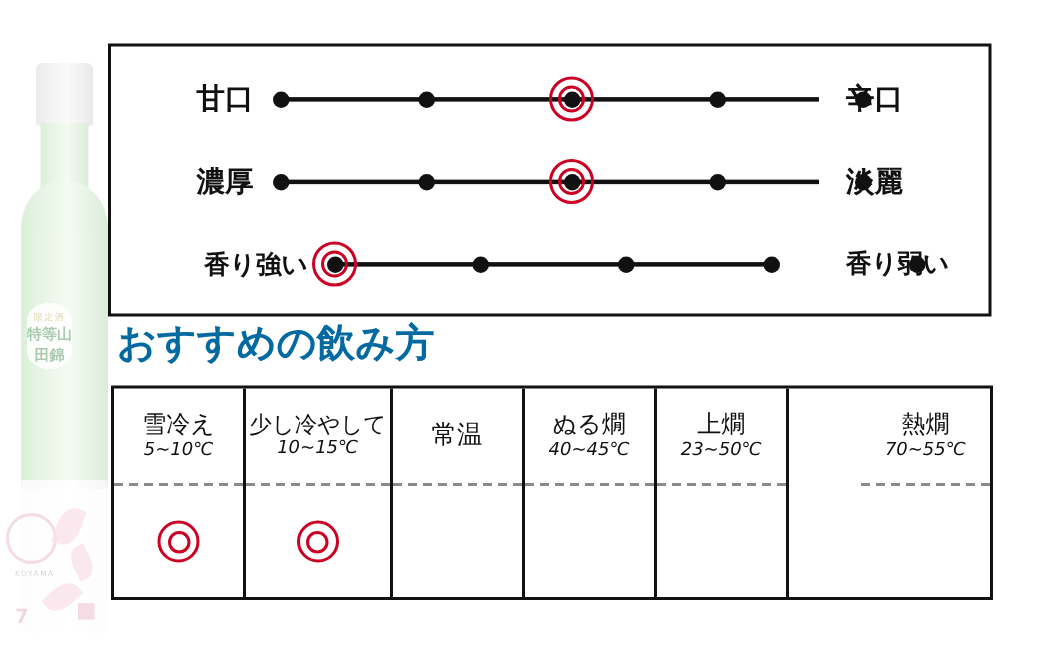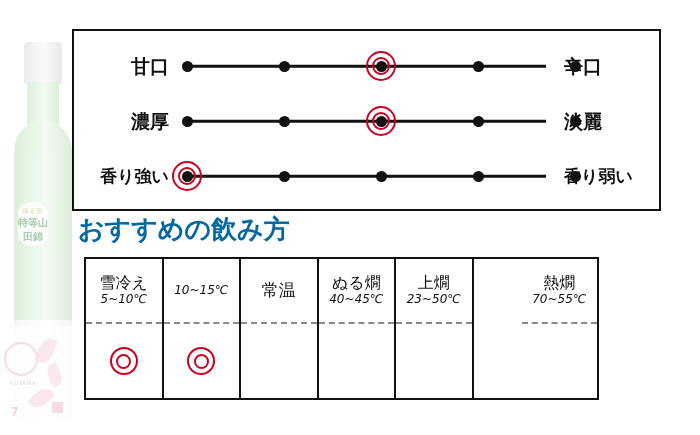--- a/index.html
+++ b/index.html
@@ -160,21 +160,21 @@
     padding-right: 9px;
     box-sizing: border-box;
     font-family: Liberation Serif, serif;
   }
   .axis-label.right {
     width: 104px;
     text-align: left;
     padding-left: 9px;
     box-sizing: border-box;
   }
-  .axis-label.narrow { font-size: 17px; }
+  .axis-label.narrow { font-size: 17px; margin-left: 36px; }
 
   .axis-track {
     position: relative;
     flex: 1;
     height: 34px;
   }
   .axis-line {
     position: absolute;
     left: 9px;
     right: 9px;
@@ -225,26 +225,25 @@
     color: #0369a1;
     line-height: 1;
     letter-spacing: 0px;
   }
 
   
   .temp-table {
     position: absolute;
     left: 74px;
     top: 257px;
-    width: 515px;
+    width: 588px;
     height: 143px;
     border: 2px solid #111111;
     box-sizing: border-box;
     display: flex;
-    margin-left: 10px;
   }
   .temp-col {
     flex: 1;
     border-right: 2px solid #111111;
     box-sizing: border-box;
     position: relative;
     display: flex;
     flex-direction: column;
   }
   .temp-col:last-child { border-right: none; padding-left: 48px; }
@@ -386,20 +385,21 @@
       <div class="temp-range">5~10℃</div>
     </div>
     <div class="temp-divider"></div>
     <div class="temp-body">
       <div class="pick-mark"></div>
     </div>
   </div>
 
   <div class="temp-col">
     <div class="temp-head">
+      <div class="temp-name tight">少し冷やして</div>
       <div class="temp-range">10~15℃</div>
     </div>
     <div class="temp-divider"></div>
     <div class="temp-body">
       <div class="pick-mark"></div>
     </div>
   </div>
 
   <div class="temp-col">
     <div class="temp-head">

